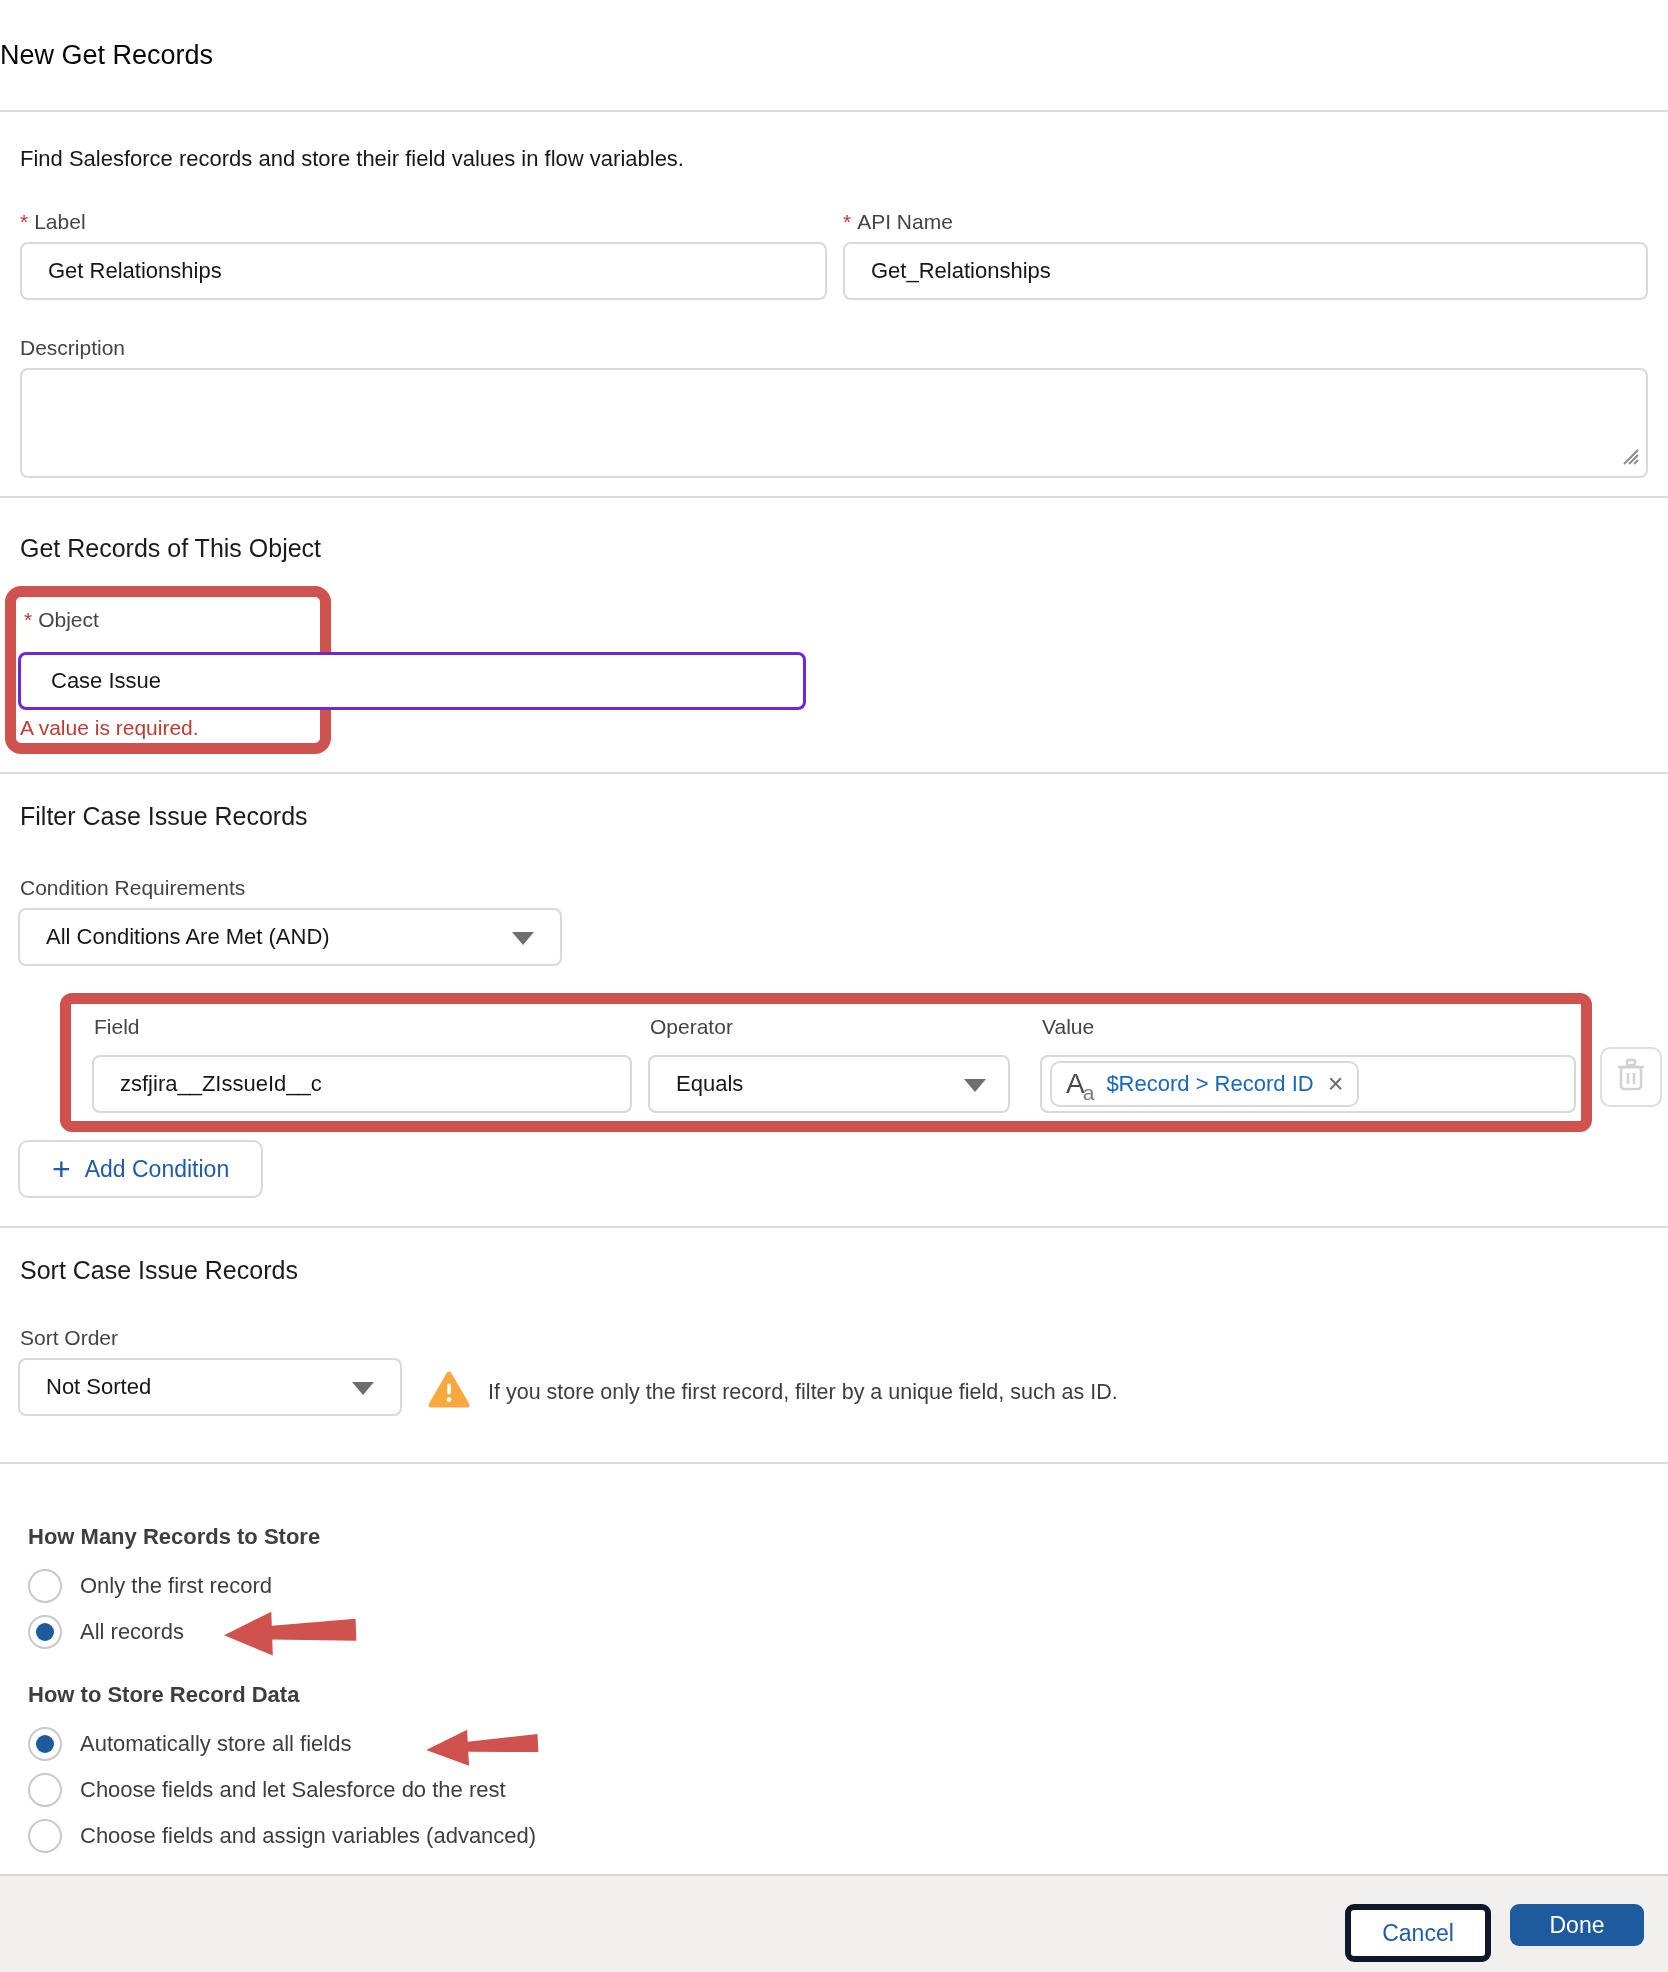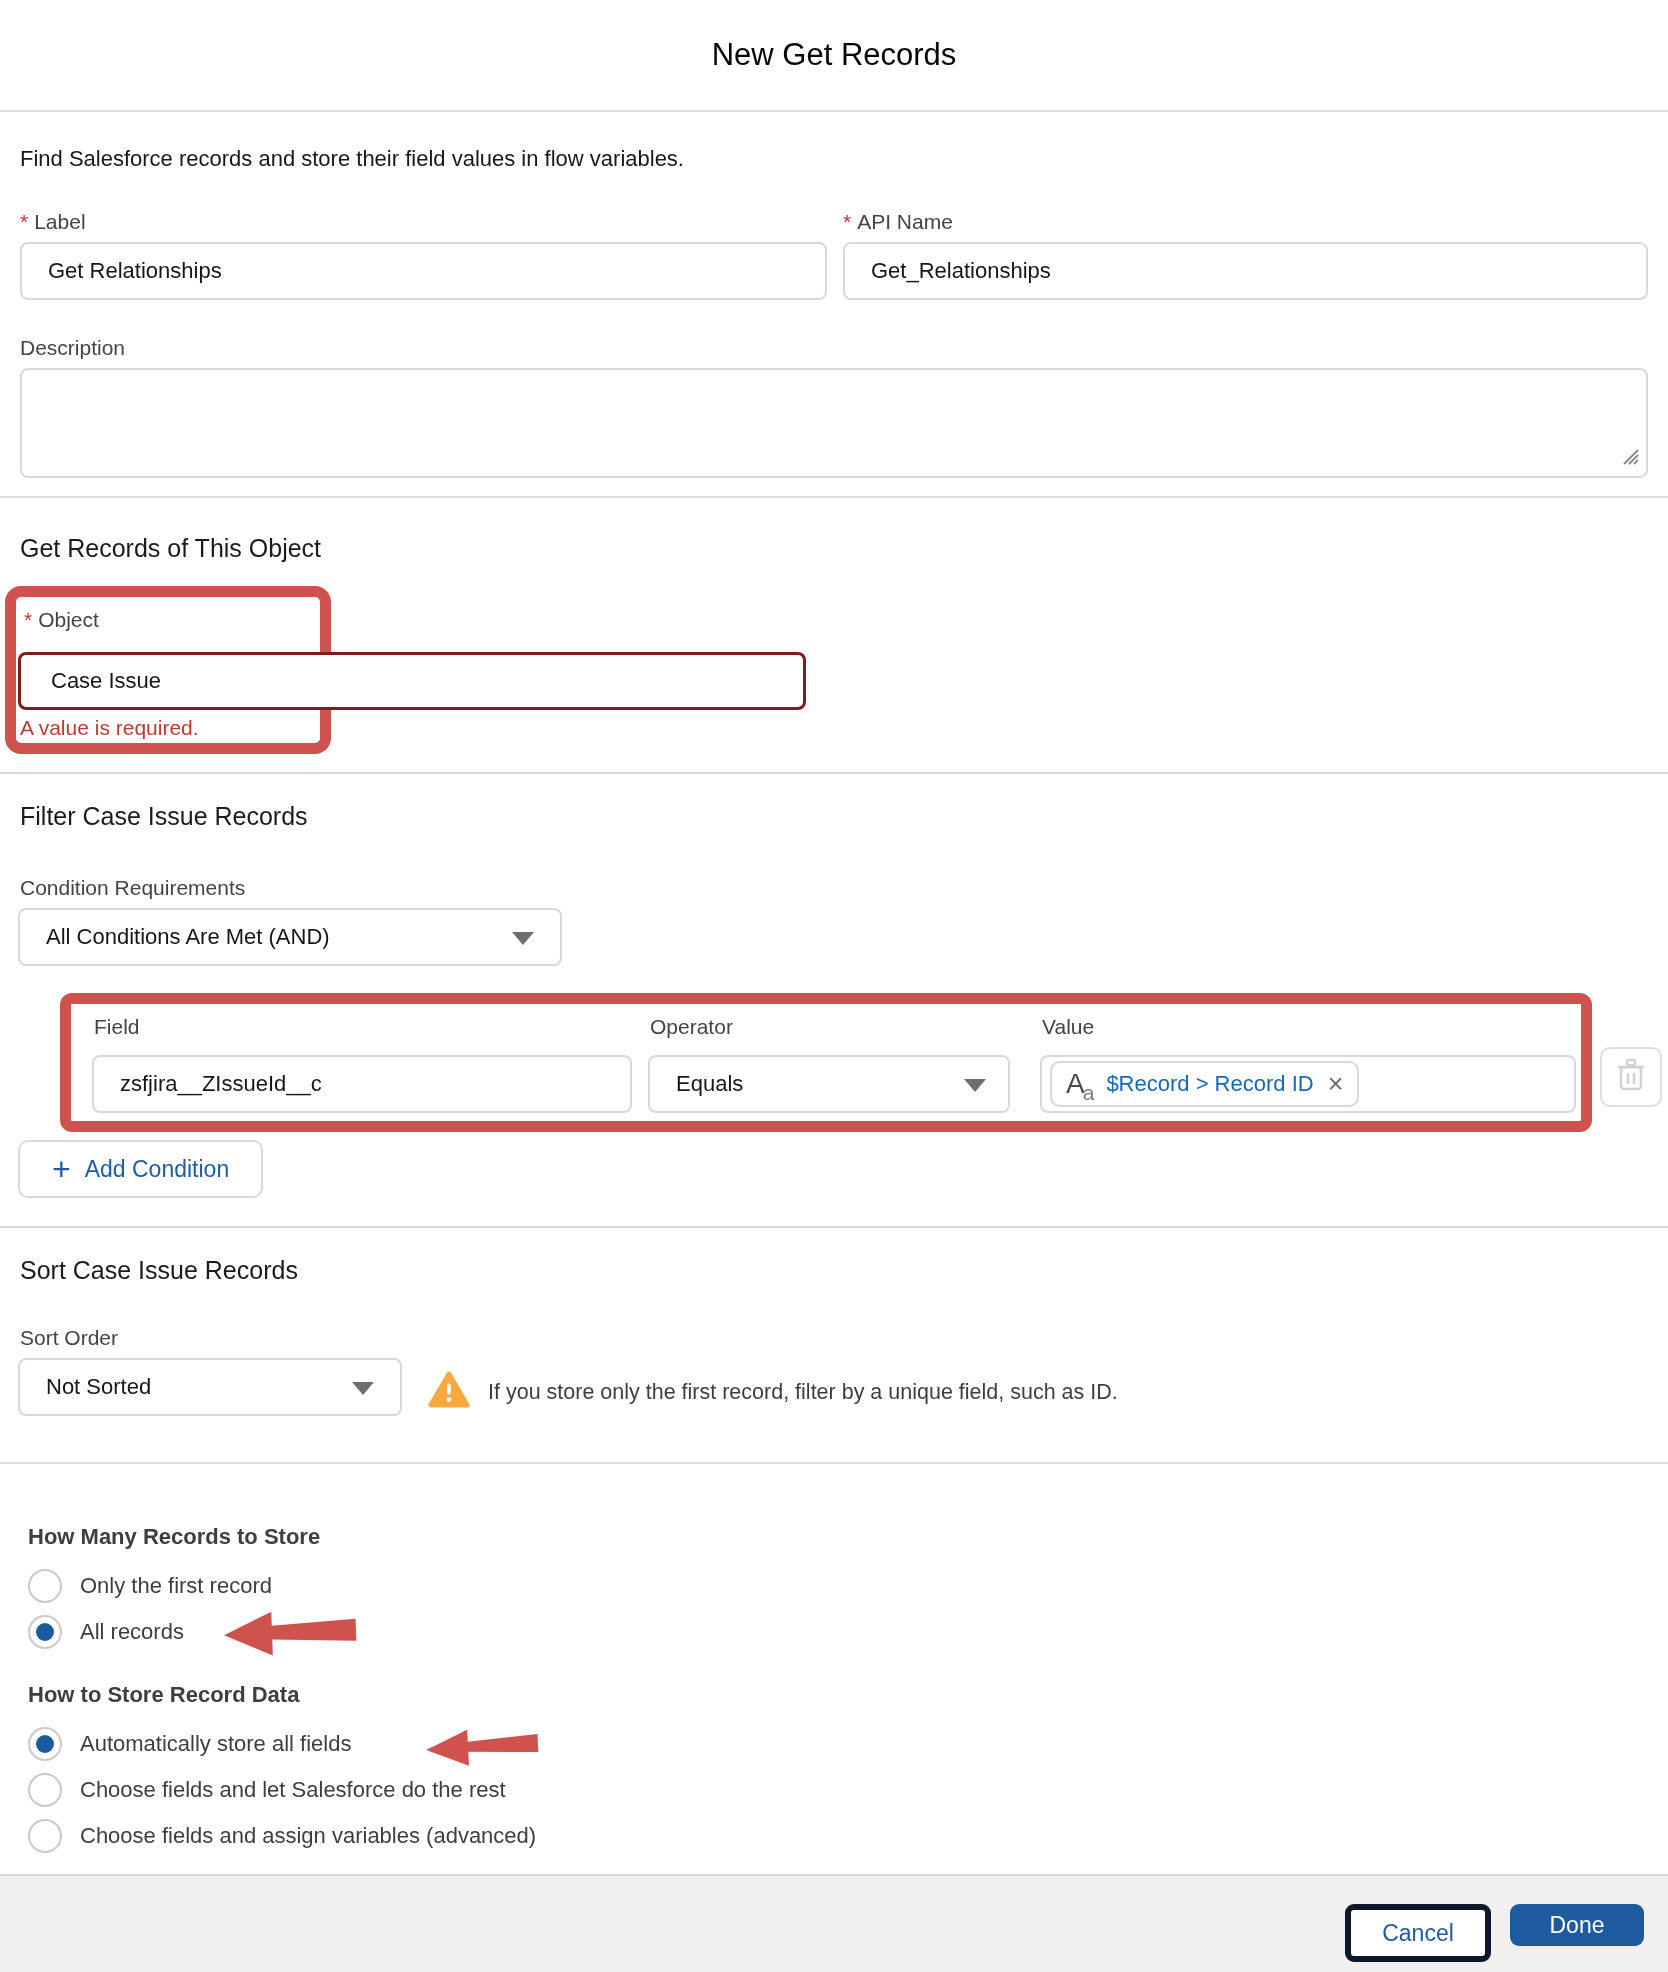--- a/index.html
+++ b/index.html
@@ -2,35 +2,35 @@
 <html><head>
 <meta charset="utf-8">
 <style>
   html,body { margin:0; padding:0; background:#fff; }
   .canvas {
     position:relative; width:1668px; height:1972px; background:#ffffff;
     font-family:"Liberation Sans", sans-serif; color:#1d1d1d; overflow:hidden;
   }
   .titlebar { position:absolute; top:0; left:0; width:100%; height:112px;
     border-bottom:2px solid #dcdcdc; box-sizing:border-box; }
-  .title { text-align:center; line-height:110px; font-size:31px; color:#080707; font-weight:400; }
+  .title { text-align:left; line-height:110px; font-size:27px; color:#080707; font-weight:400; }
   .divider { position:absolute; left:0; width:100%; height:2px; background:#dcdcdc; }
   .intro { position:absolute; left:20px; top:146px; font-size:22px; color:#181818; }
   .flabel { font-size:21px; color:#444444; }
   .req { color:#c23934; margin-right:6px; }
   .input { background:#fff; border:2px solid #d9d9d9; border-radius:8px; box-sizing:border-box;
     font-size:22px; color:#161616; display:flex; align-items:center; padding:0 26px; height:58px; }
   .group { position:absolute; }
   .group .input { margin-top:8px; }
   .textarea { position:relative; width:1628px; height:110px; border:2px solid #d9d9d9;
     border-radius:8px; box-sizing:border-box; margin-top:8px; }
   .resize-handle { position:absolute; right:6px; bottom:6px; }
   .section-heading { position:absolute; left:20px; font-size:25px; color:#1b1b1b; font-weight:400; }
   .ann { position:absolute; border:11px solid #cf524e; pointer-events:none; box-sizing:border-box; }
-  .error-input { border:3px solid #7f1d1d; }
+  .error-input { border:3px solid #6d28d9; }
   .error-text { font-size:21px; color:#c23934; }
   .select { position:relative; }
   .caret { position:absolute; width:0; height:0; border-left:11px solid transparent;
     border-right:11px solid transparent; border-top:13px solid #6e6e6e; right:26px; top:22px; }
   .abs-label { position:absolute; font-size:21px; color:#444444; }
   .pill { display:inline-flex; align-items:center; gap:12px; height:46px; border:2px solid #d9d9d9;
     border-radius:10px; padding:0 14px; box-sizing:border-box; background:#fff; }
   .aa-big { font-size:28px; color:#4c4c4c; }
   .aa-small { font-size:21px; color:#7a7a7a; position:relative; top:7px; margin-left:-2px; }
   .pill-text { font-size:22px; color:#1667c0; white-space:nowrap; }

